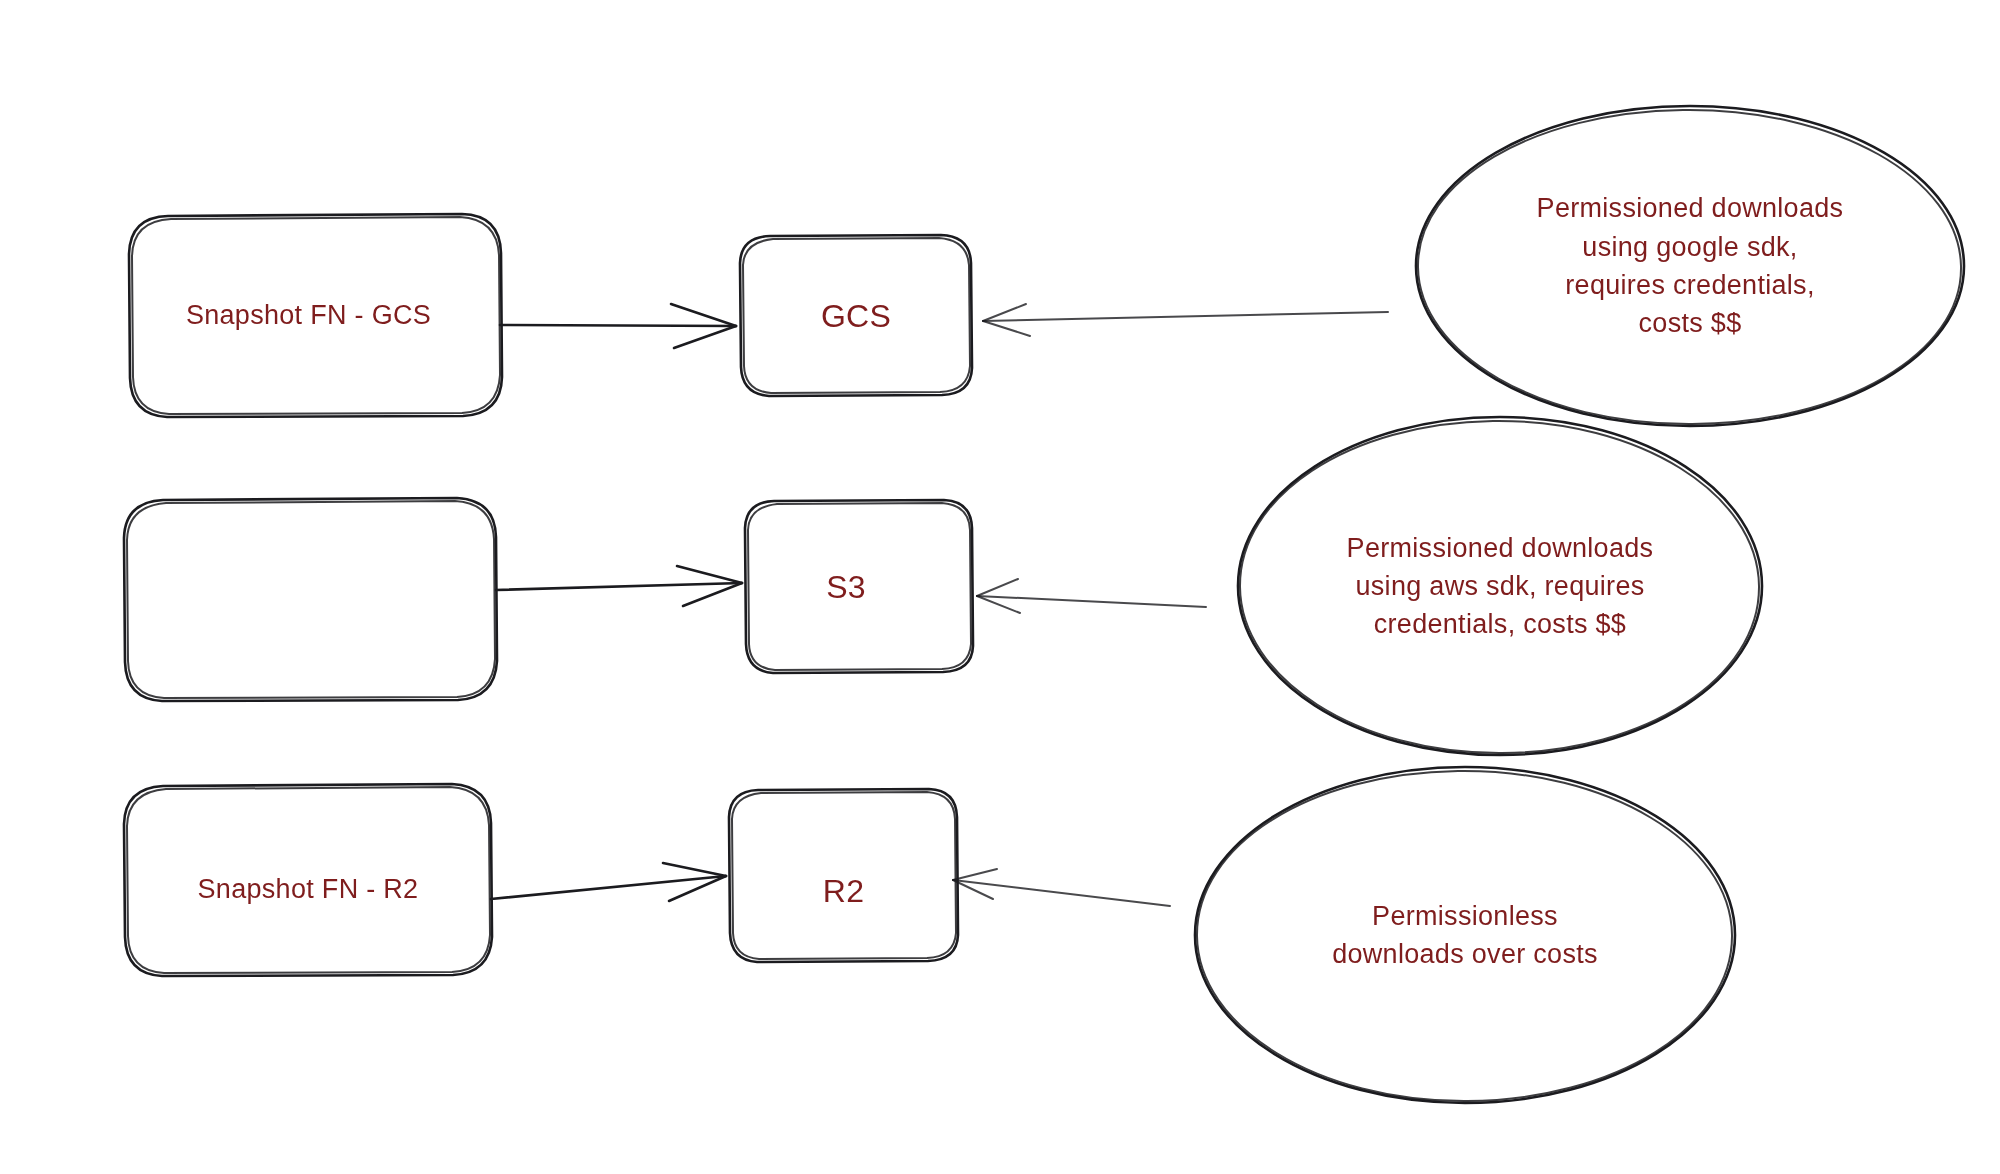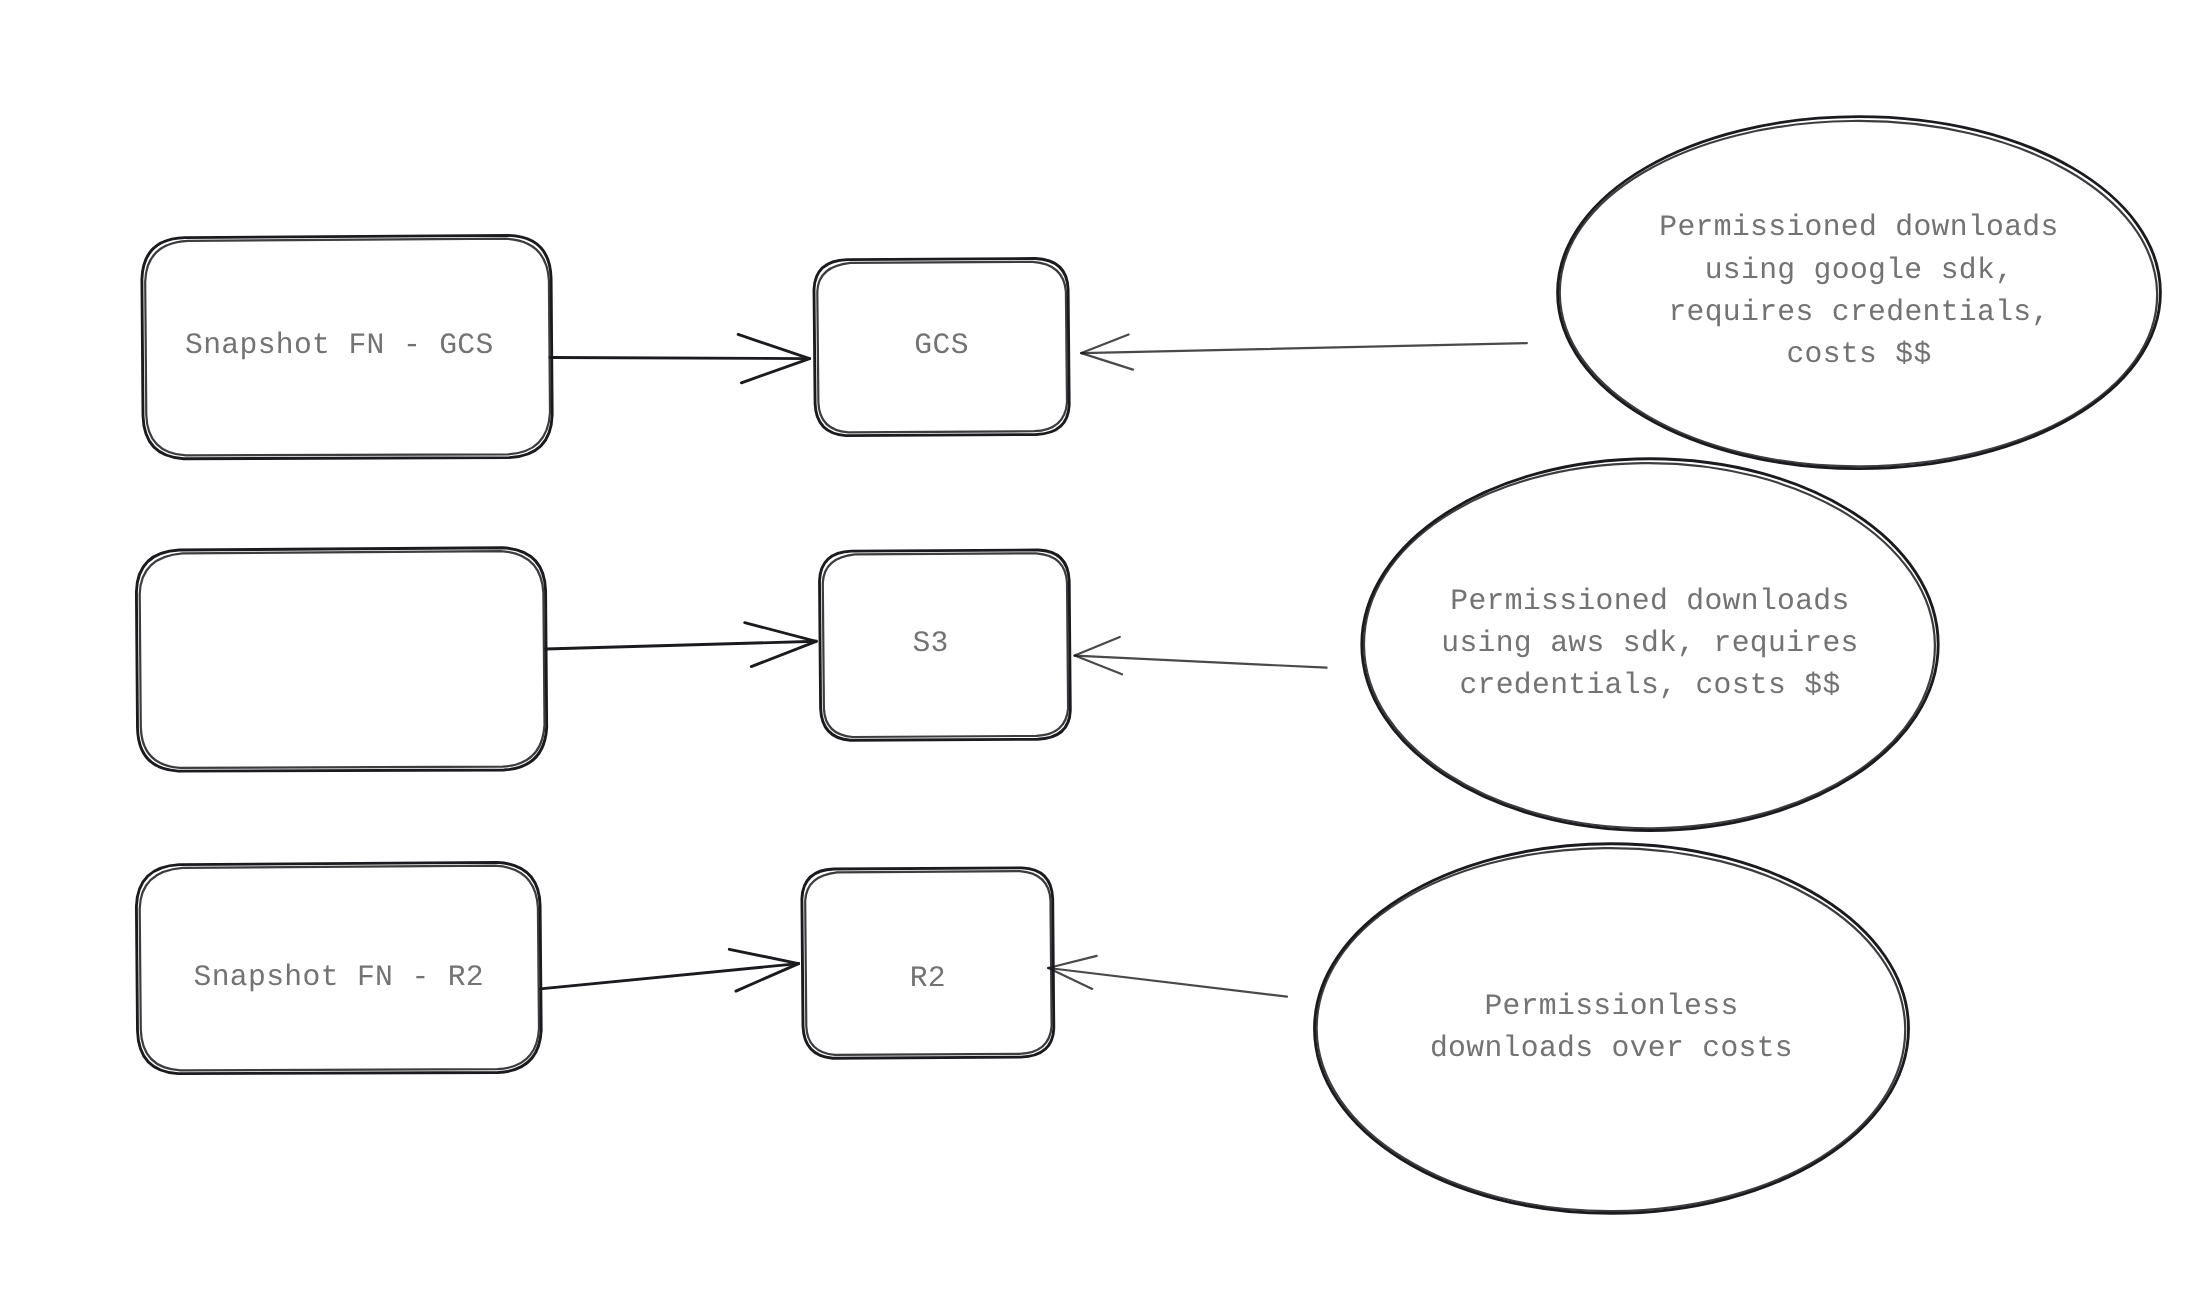--- a/index.html
+++ b/index.html
@@ -47,31 +47,31 @@
     width: 2000px;
     height: 1174px;
     pointer-events: none;
   }
   .node-label {
     position: absolute;
     display: flex;
     align-items: center;
     justify-content: center;
     text-align: center;
-    color: #737373;
-    font-family: Liberation Mono, monospace;
+    color: #7f1d1d;
+    font-family: Liberation Sans, sans-serif;
     letter-spacing: 0.3px;
     white-space: pre-line;
   }
   .rect-label {
     font-size: 27px;
     line-height: 1.25;
   }
   .store-label {
-    font-size: 27px;
+    font-size: 32px;
     line-height: 1.25;
     text-align: right;
   }
   .ellipse-label {
     font-size: 27px;
     line-height: 1.42;
   }
 </style>
 </head>
 <body>

